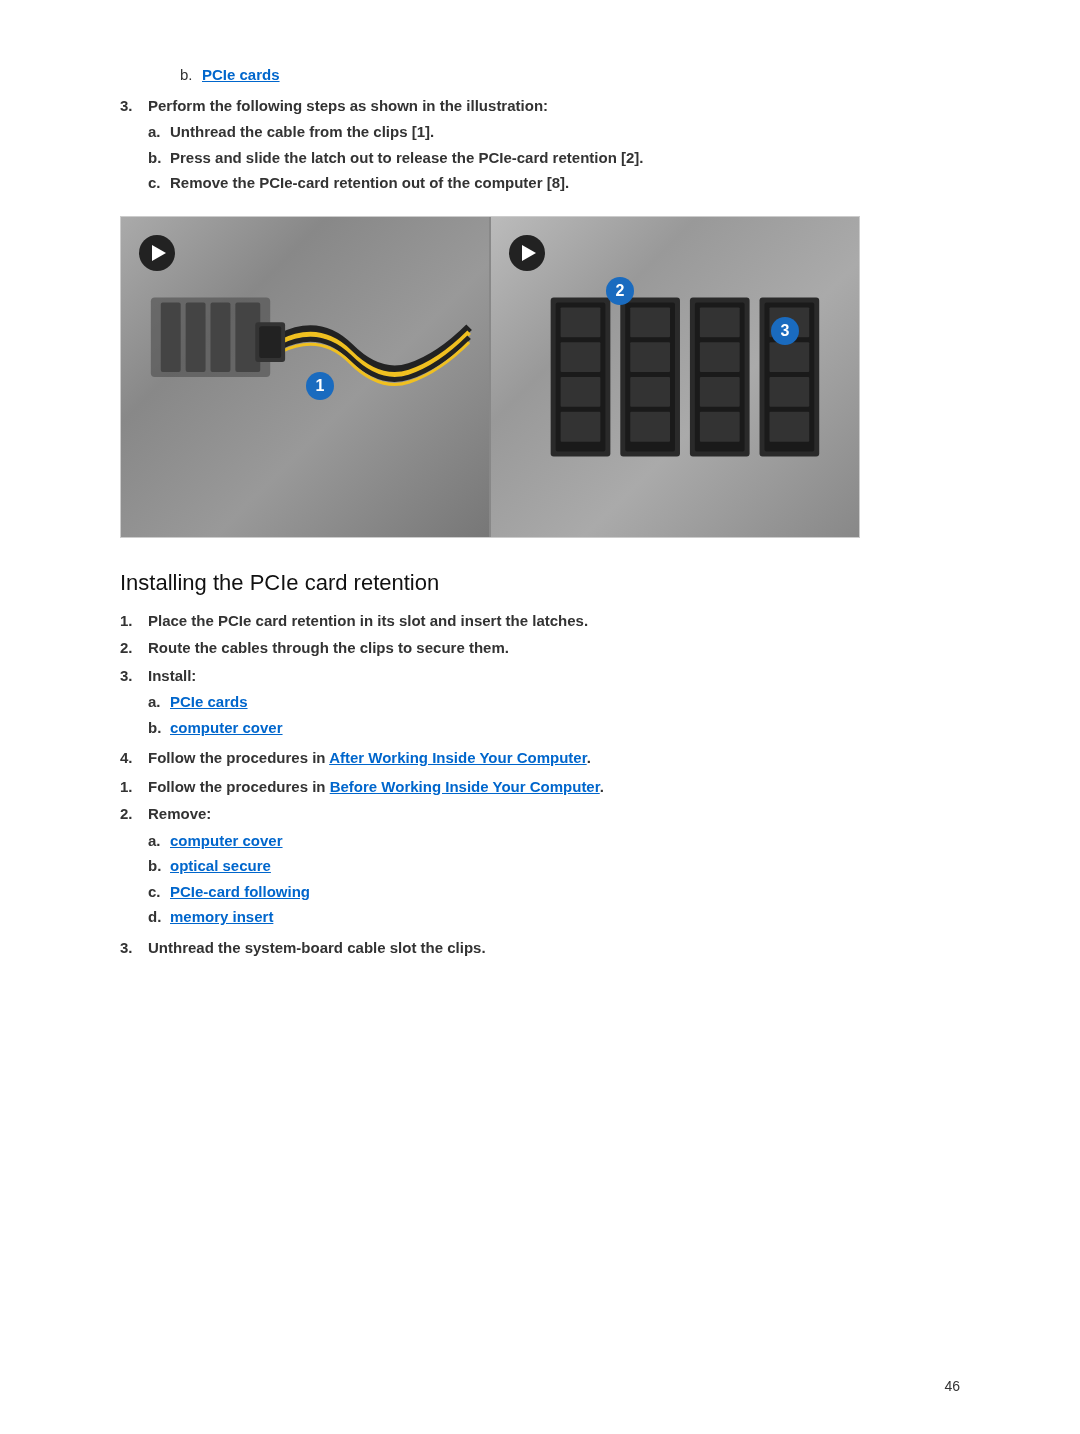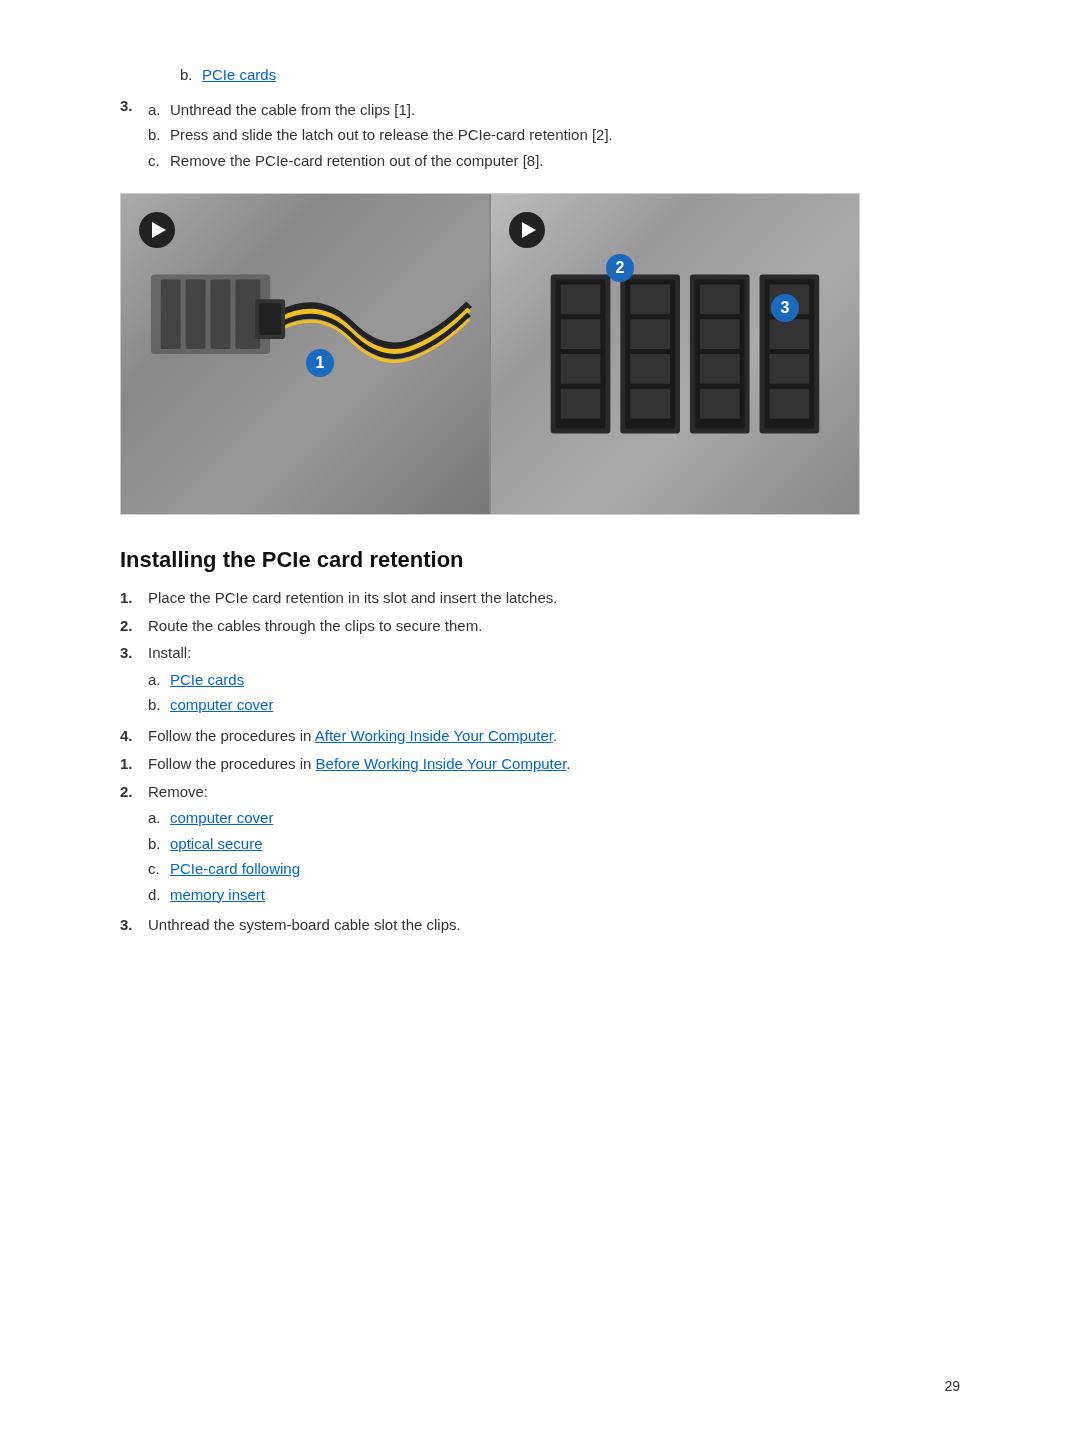--- a/index.html
+++ b/index.html
@@ -45,21 +45,21 @@
       display: flex;
       margin-bottom: 3px;
       line-height: 1.5;
     }
     .list-level2 > li .letter {
       min-width: 22px;
       flex-shrink: 0;
     }
     .section-title {
       font-size: 22px;
-      font-weight: bold;
+      font-weight: normal;
       color: #111111;
       margin-top: 32px;
       margin-bottom: 14px;
     }
     .image-container {
       margin: 18px 0 28px 0;
       display: flex;
       gap: 0;
       border: 1px solid #ccc;
       width: 740px;
@@ -130,40 +130,41 @@
       width: 100%; height: 100%;
     }
 
     .page-number {
       position: absolute;
       bottom: 40px;
       right: 120px;
       font-size: 14px;
       color: #333;
     }
-    .li-content { flex: 1; }
+    .li-content { flex: 1; font-weight: bold; }
   </style>
 </head>
 <body>
 
 <div class="page">
 
   <ul class="list-level2" style="padding-left: 60px; margin-bottom: 8px;">
     <li>
       <span class="letter">b.</span>
       <span class="li-content">
         <a class="link">PCIe cards</a>
       </span>
     </li>
   </ul>
 
   <ul class="list-level1" style="margin-bottom: 8px;">
     <li>
       <span class="num">3.</span>
       <span class="li-content">
+        <span>Perform the following steps as shown in the illustration:</span>
         <ul class="list-level2" style="margin-top: 4px;">
           <li>
             <span class="letter">a.</span>
             <span class="li-content">Unthread the cable from the clips [1].</span>
           </li>
           <li>
             <span class="letter">b.</span>
             <span class="li-content">Press and slide the latch out to release the PCIe-card retention [2].</span>
           </li>
           <li>
@@ -330,13 +331,13 @@
       </span>
     </li>
     <li>
       <span class="num">3.</span>
       <span class="li-content">Unthread the system-board cable slot the clips.</span>
     </li>
   </ul>
 
 </div>
 
-<div class="page-number">29</div>
+<div class="page-number">46</div>
 
 </body></html>

